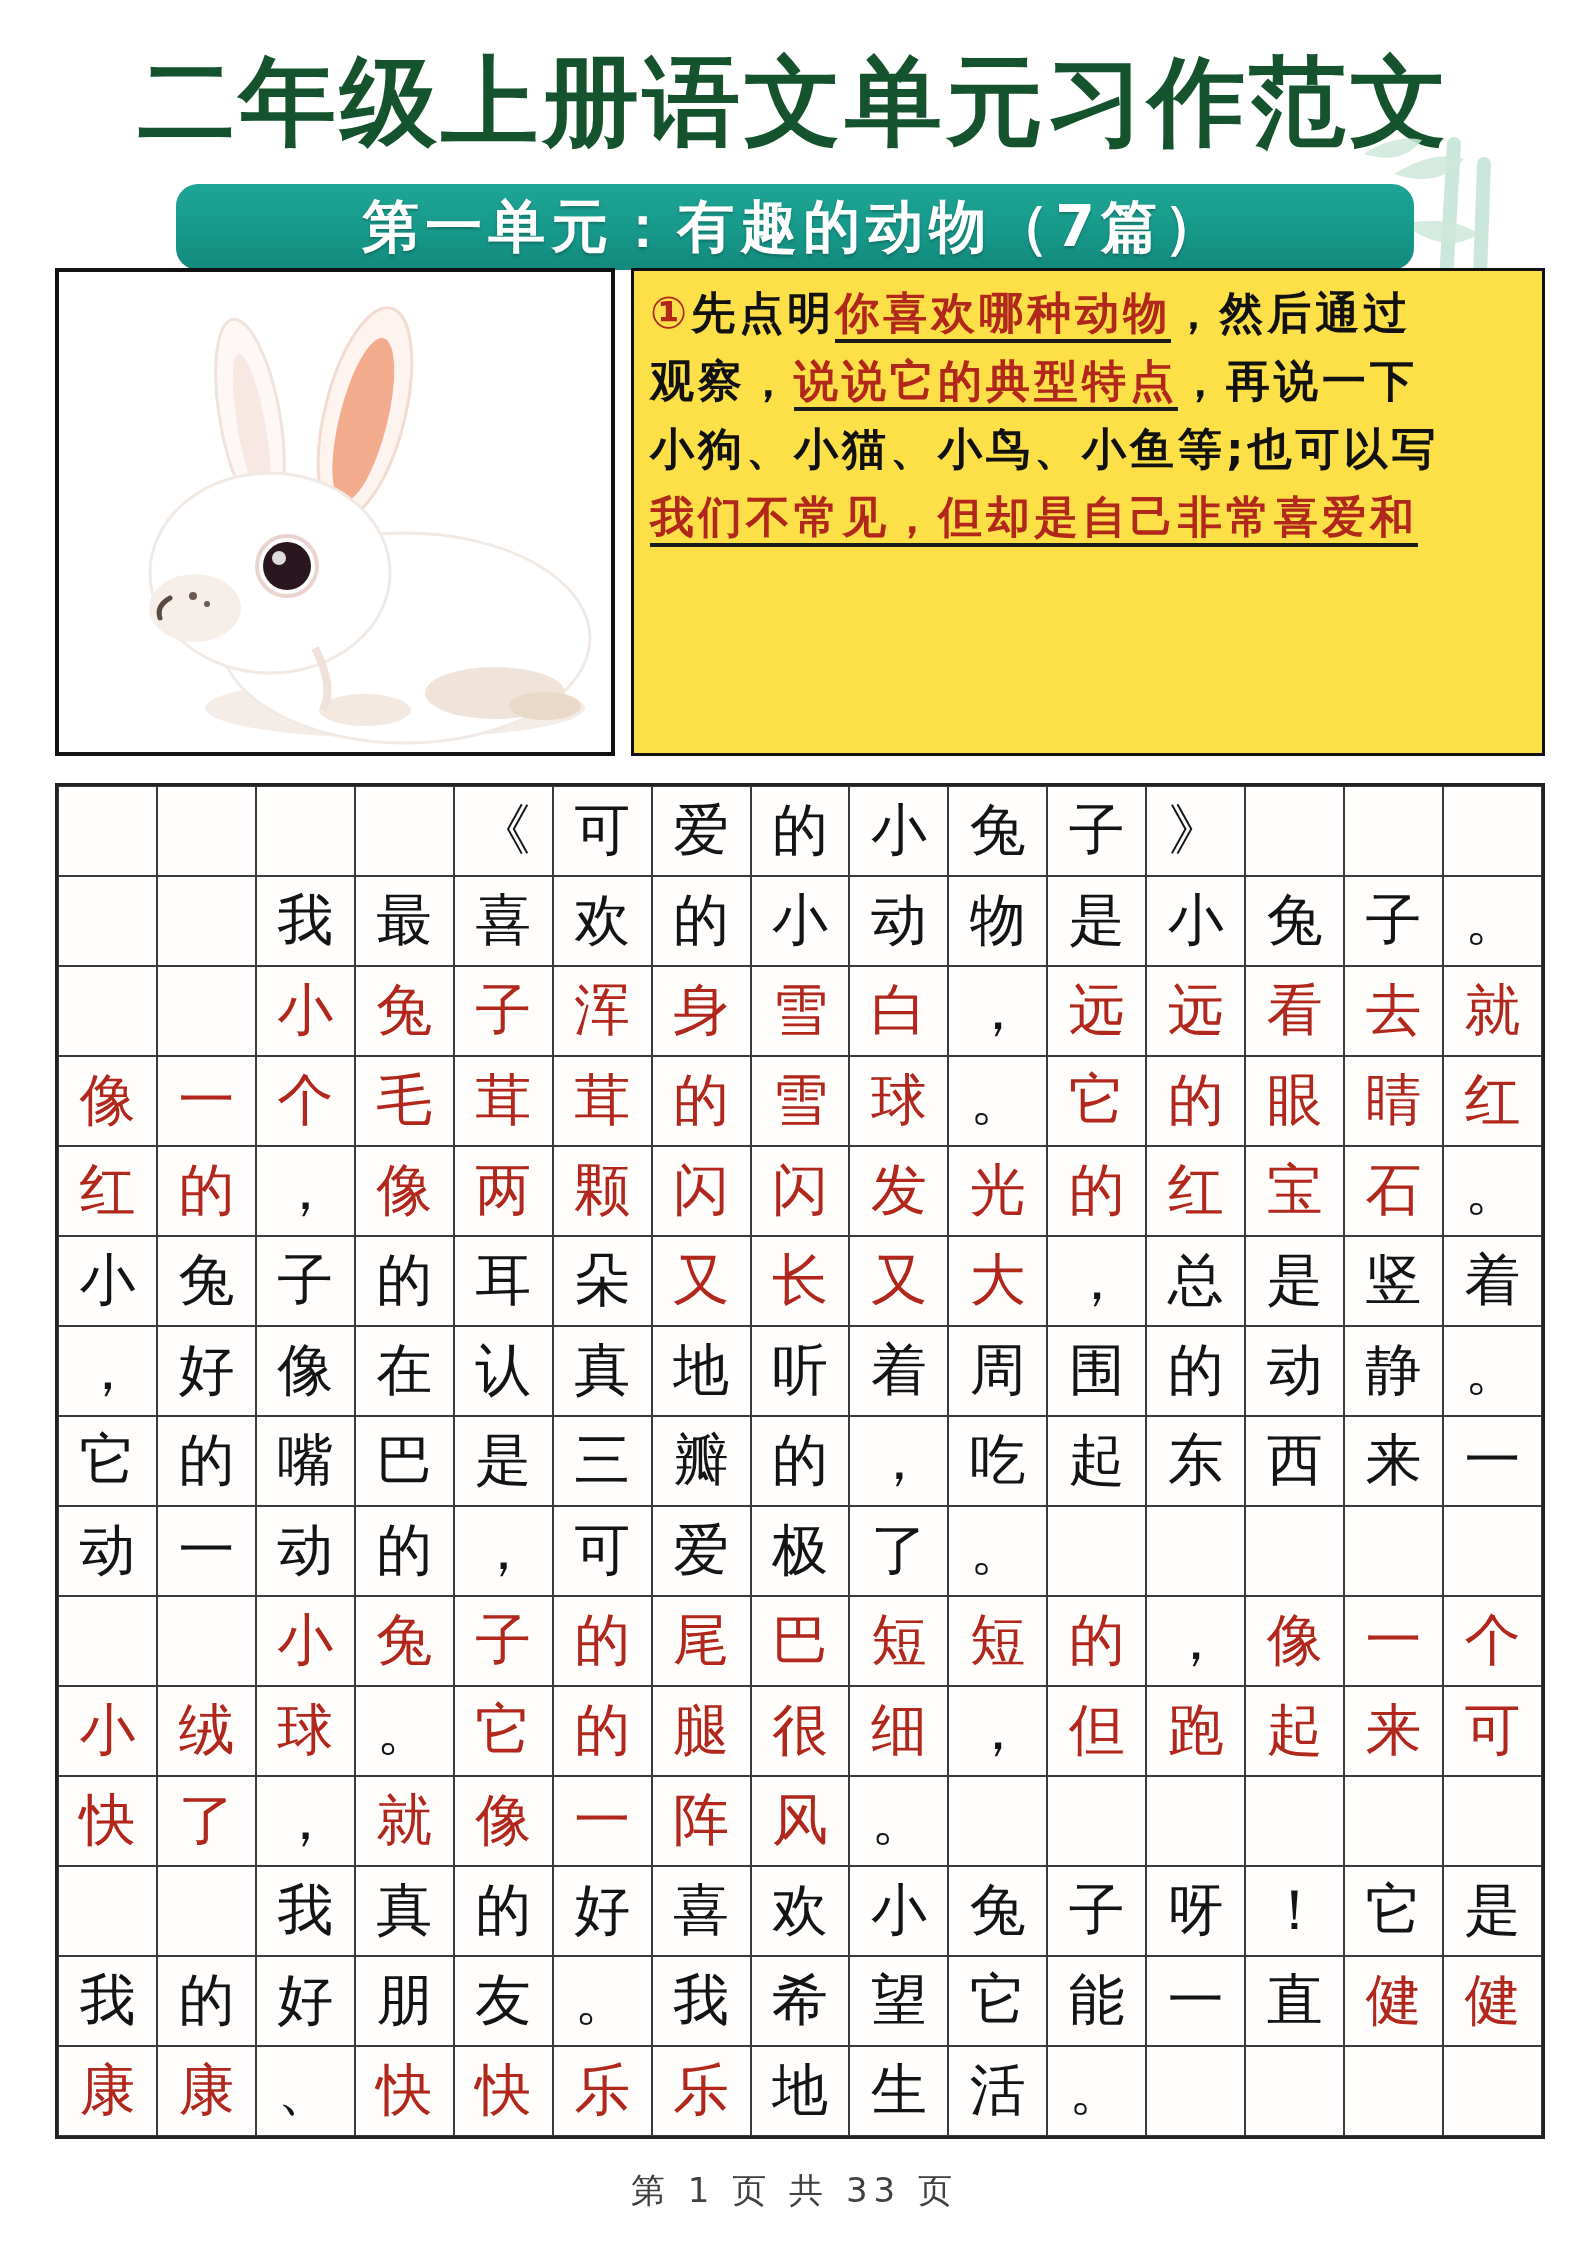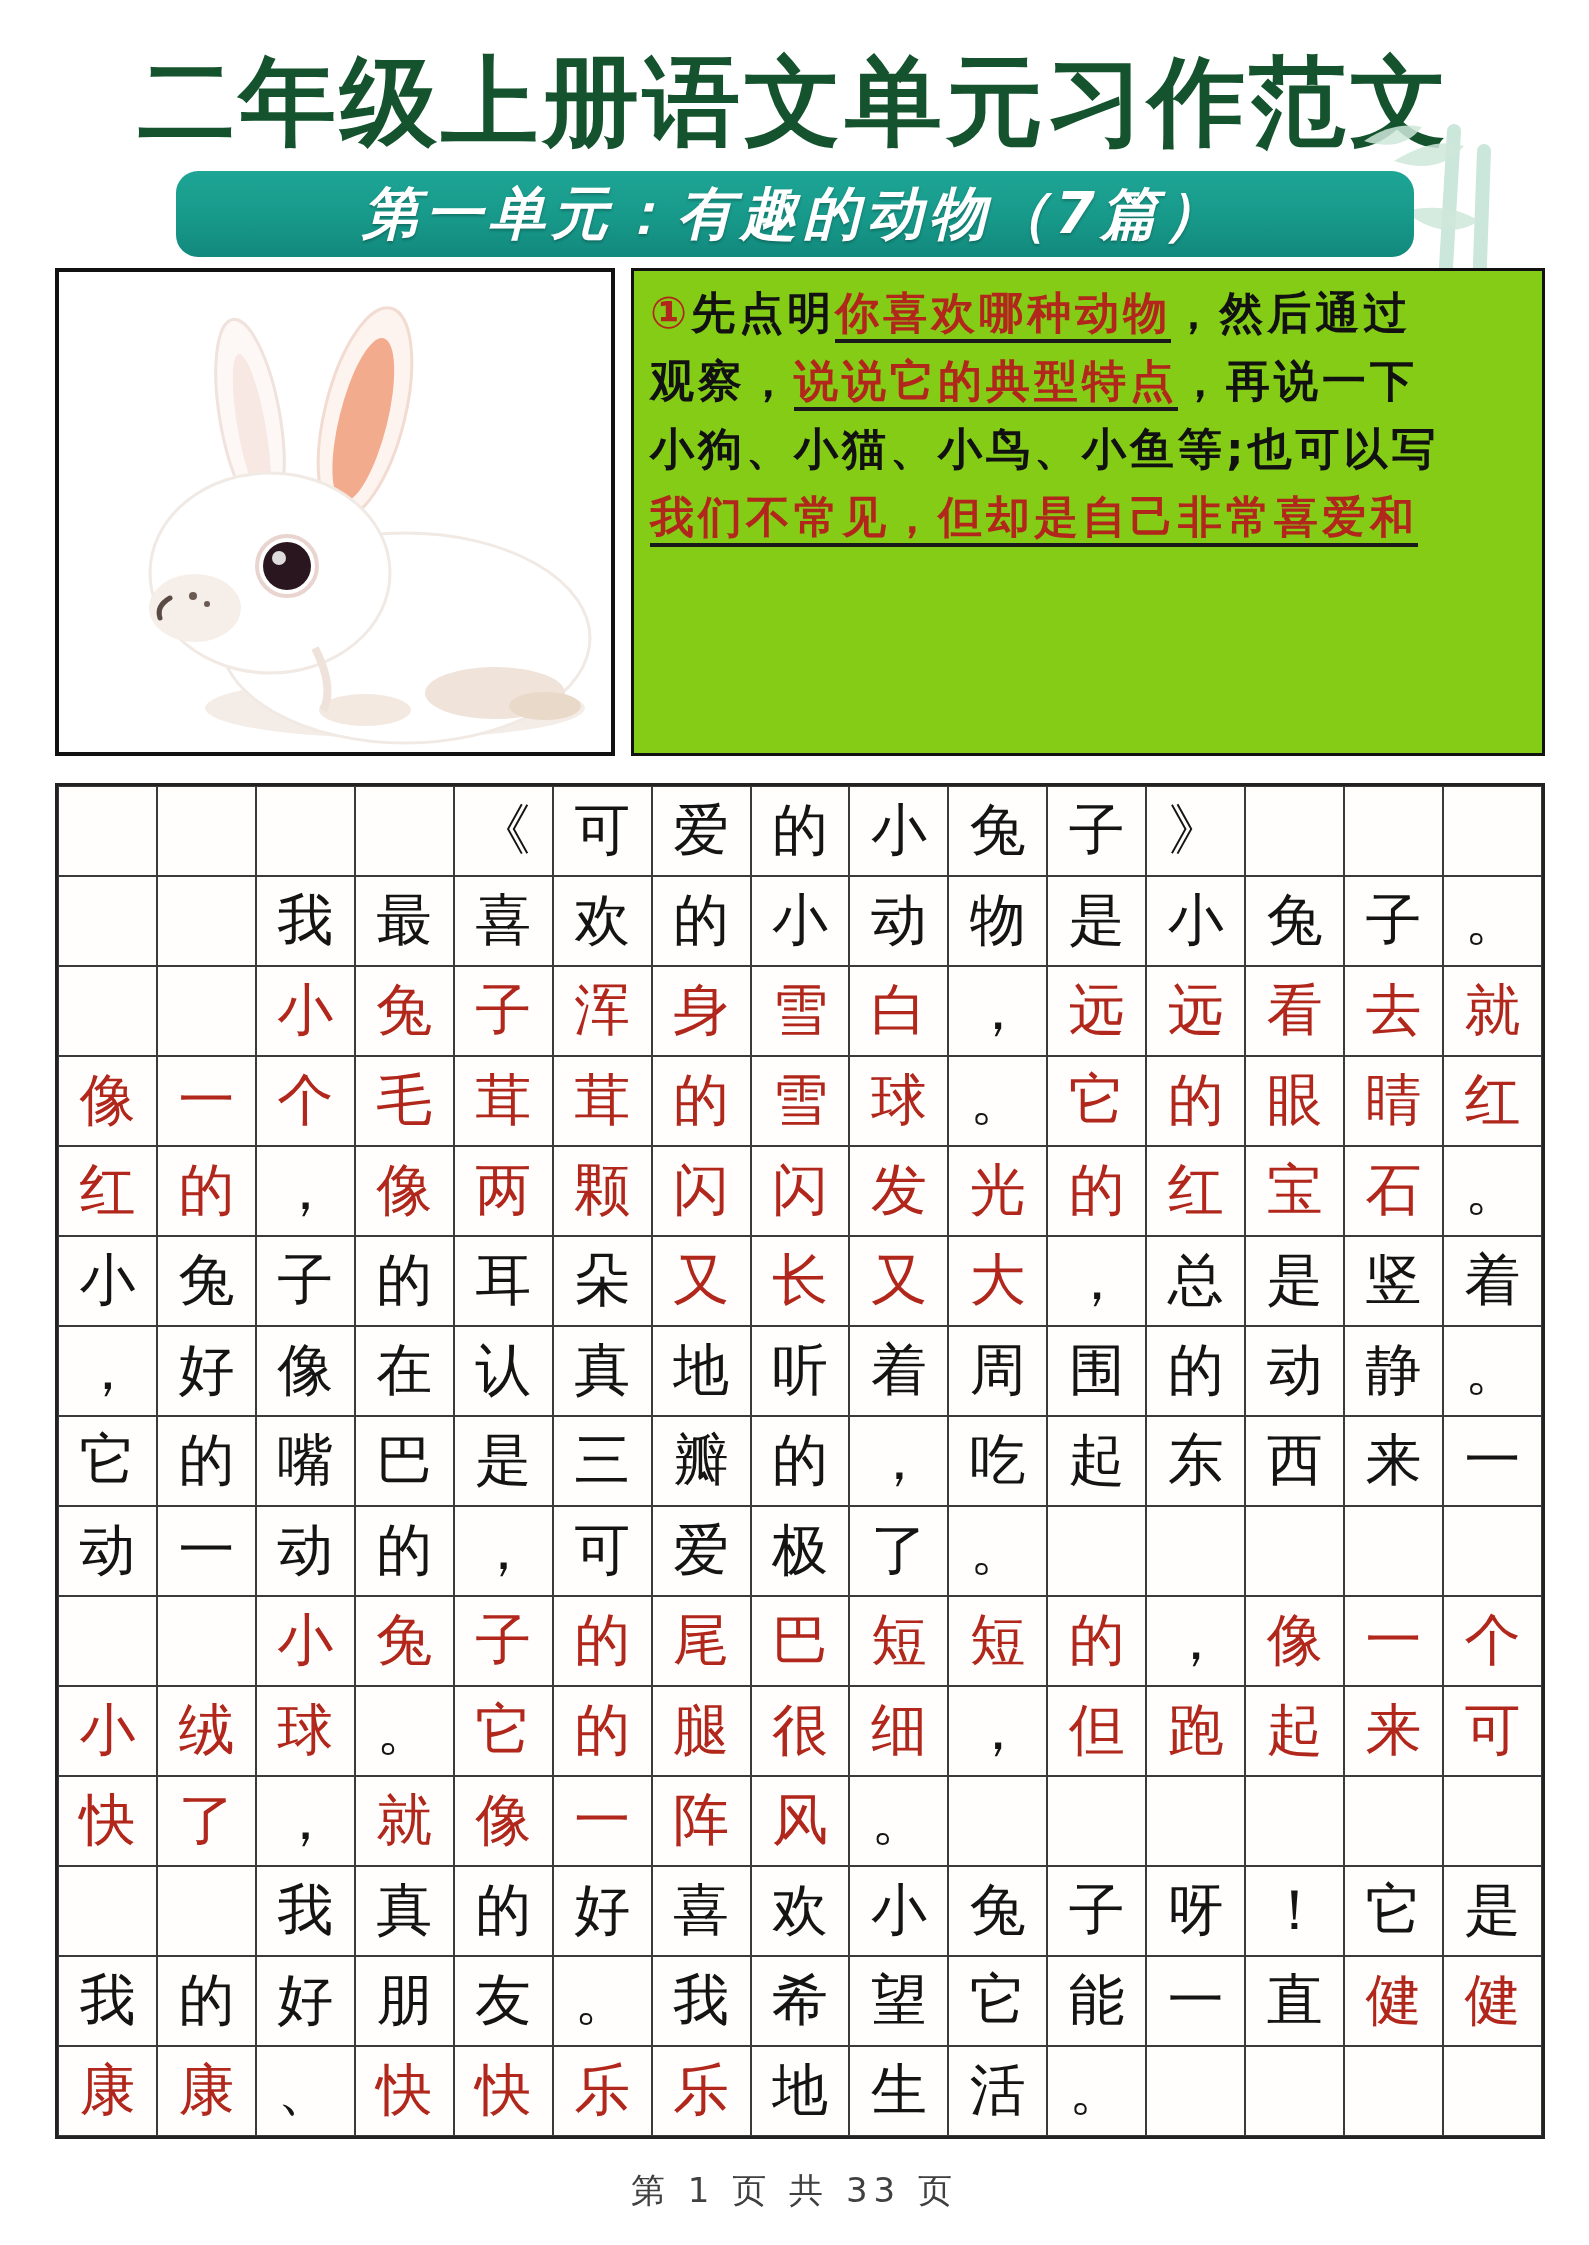--- a/index.html
+++ b/index.html
@@ -6,39 +6,39 @@
   body{
     width:1589px;height:2245px;position:relative;background:#ffffff;
     font-family:"DejaVu Sans","Liberation Sans",sans-serif;
     overflow:hidden;
   }
   .page-title{
     position:absolute;top:38px;left:0;width:100%;
     text-align:center;font-size:97px;font-weight:900;color:#14532d;
     letter-spacing:4px;margin:0;
   }
-  .banner-wrap{position:absolute;top:171px;left:50%;transform:translateX(-50%);
-    width:1238px;height:86px;font-style:italic;}
+  .banner-wrap{position:absolute;top:184px;left:50%;transform:translateX(-50%);
+    width:1238px;height:86px;}
   .bamboo{position:absolute;right:-90px;top:-50px;z-index:0;}
   .banner{
     position:relative;z-index:1;width:100%;height:100%;
     background:linear-gradient(180deg,#1ea595 0%,#17998a 55%,#12897c 100%);
     border-radius:22px;display:flex;align-items:center;justify-content:center;
     font-size:57px;font-weight:800;color:#ffffff;letter-spacing:6px;
     text-shadow:0 2px 3px rgba(0,0,0,0.25);
   }
   .info-row{position:absolute;top:268px;left:55px;width:1490px;height:488px;
     display:flex;gap:16px;}
   .img-box{
     width:560px;height:100%;box-sizing:border-box;border:4px solid #111;
     background:#ffffff;display:flex;align-items:center;justify-content:center;
   }
   .instr-box{
     flex:1;height:100%;box-sizing:border-box;border:3px solid #111;
-    background:#84cc16;padding:8px 14px 0 16px;
+    background:#fde047;padding:8px 14px 0 16px;
   }
   .instr-line{
     font-size:44px;font-weight:700;line-height:68px;color:#111;
     letter-spacing:4px;white-space:nowrap;
   }
   .instr-line .red{color:#b1271b;}
   .instr-line .blk{color:#111;}
   .instr-line .ul{border-bottom:4px solid #1a1a1a;padding-bottom:1px;}
   .grid{
     position:absolute;top:783px;left:55px;width:1490px;box-sizing:border-box;

